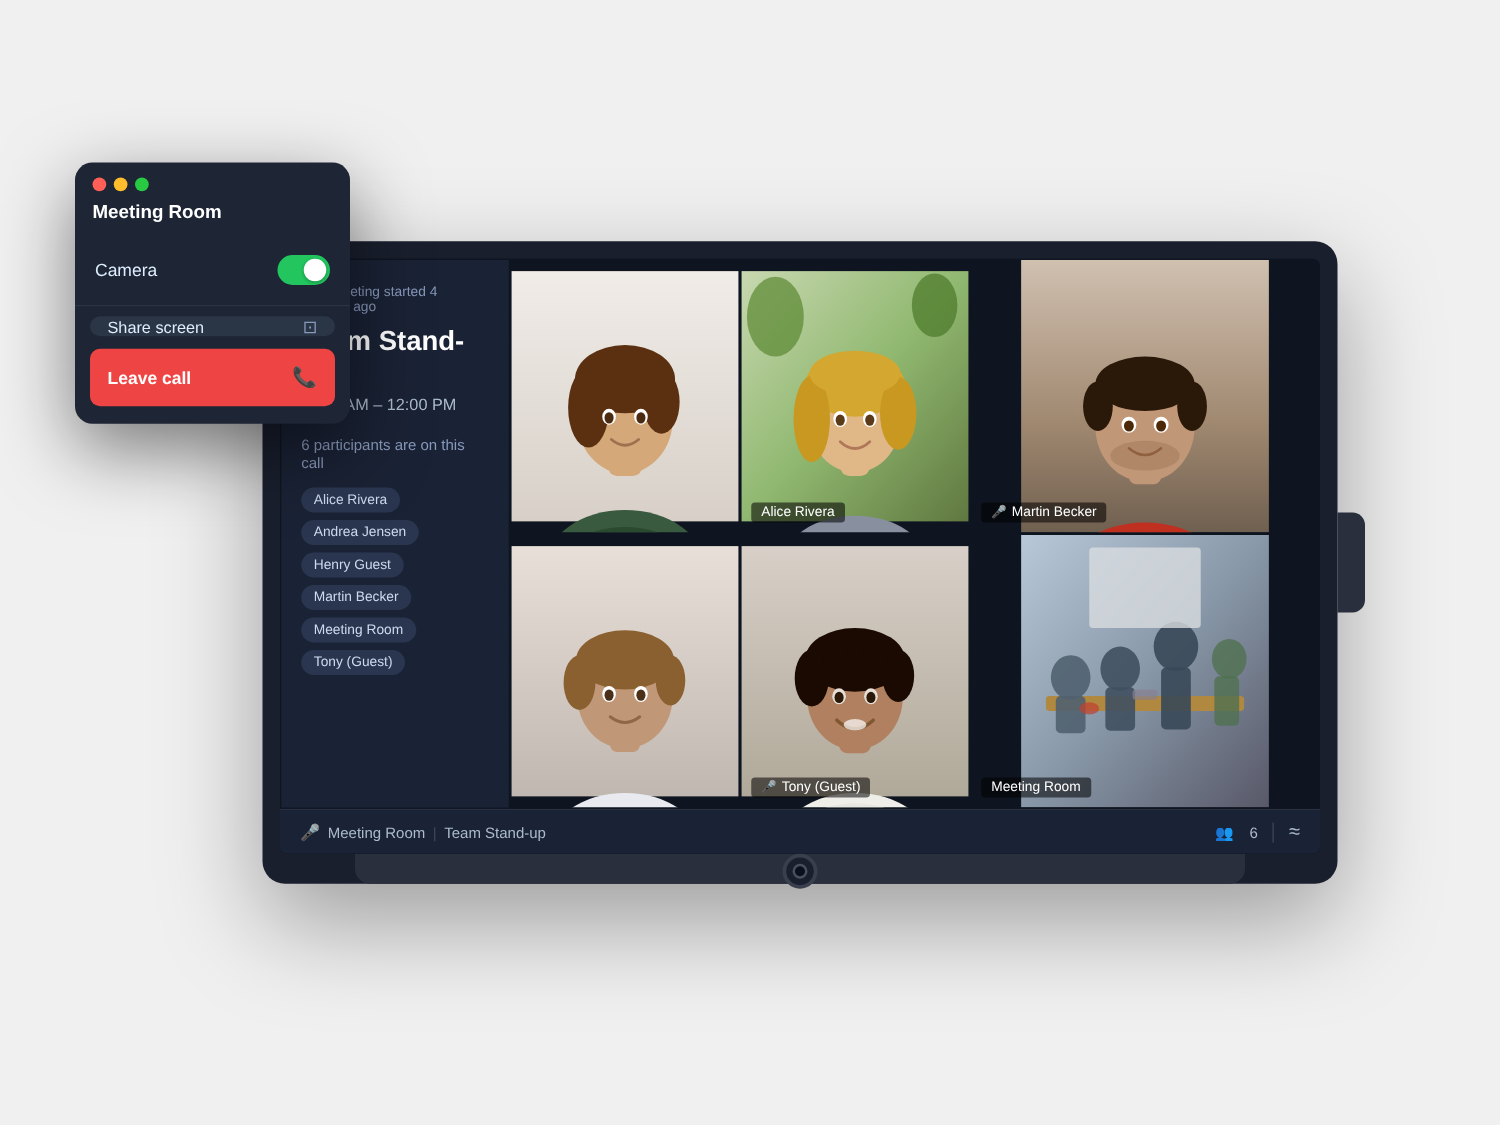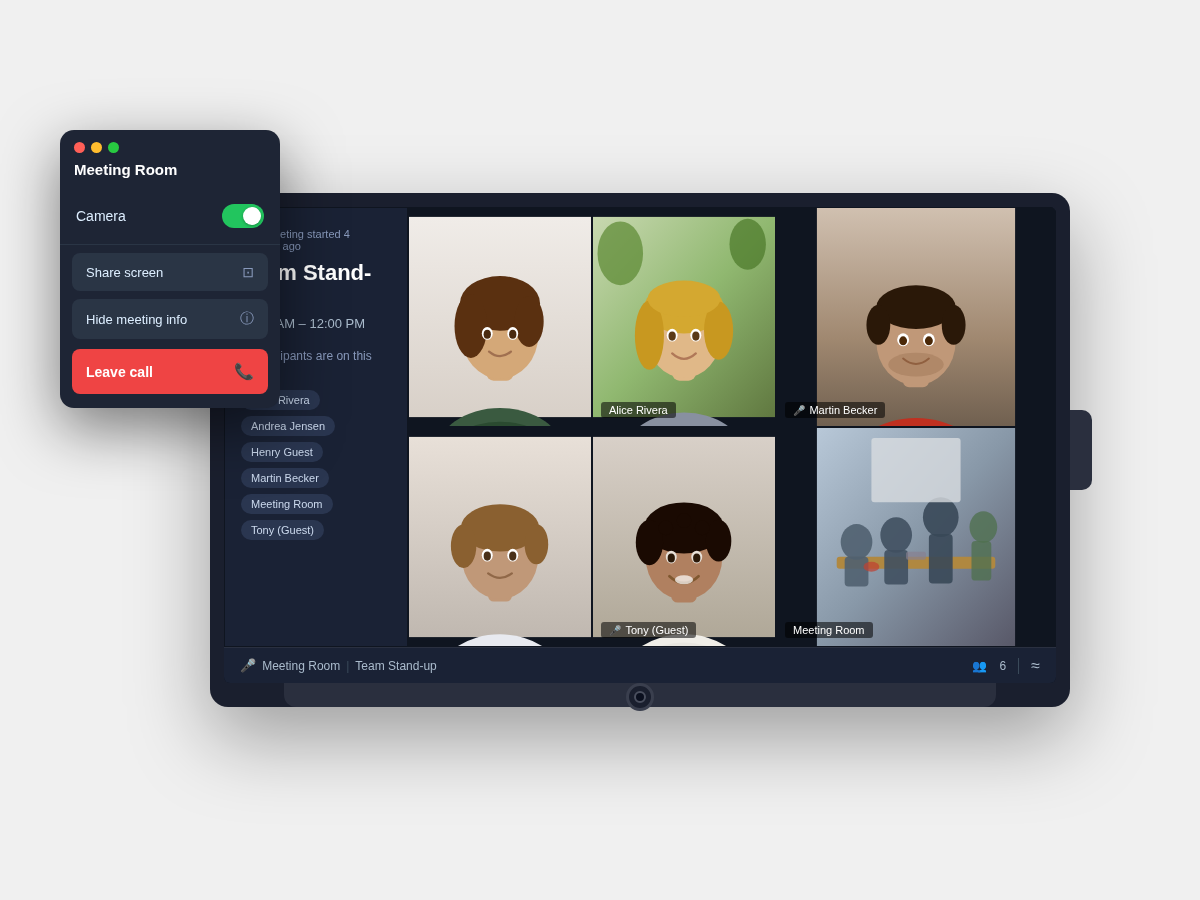--- a/index.html
+++ b/index.html
@@ -258,21 +258,21 @@
       height: 1px;
       background: #2a3545;
       margin: 6px 0;
     }
 
     .panel-button {
       margin: 8px 12px;
       background: #2a3545;
       border: none;
       border-radius: 8px;
-      padding: 11px 14px;
+      padding: 0 14px;
       display: flex;
       align-items: center;
       justify-content: space-between;
       cursor: pointer;
       width: calc(100% - 24px);
     }
     .panel-button-label {
       font-size: 13px;
       color: #ddeeff;
     }
@@ -588,23 +588,19 @@
   </div>
 
 
   <div class="panel-divider"></div>
 
   <button class="panel-button">
     <span class="panel-button-label">Share screen</span>
     <span class="panel-button-icon">⊡</span>
   </button>
 
-  <button class="panel-button">
-    <span class="panel-button-label">Hide meeting info</span>
-    <span class="panel-button-icon">ⓘ</span>
-  </button>
 
   <button class="leave-call-btn">
     <span class="leave-call-label">Leave call</span>
     <span class="leave-call-icon">📞</span>
   </button>
 
 </div>
 
 </body></html>

